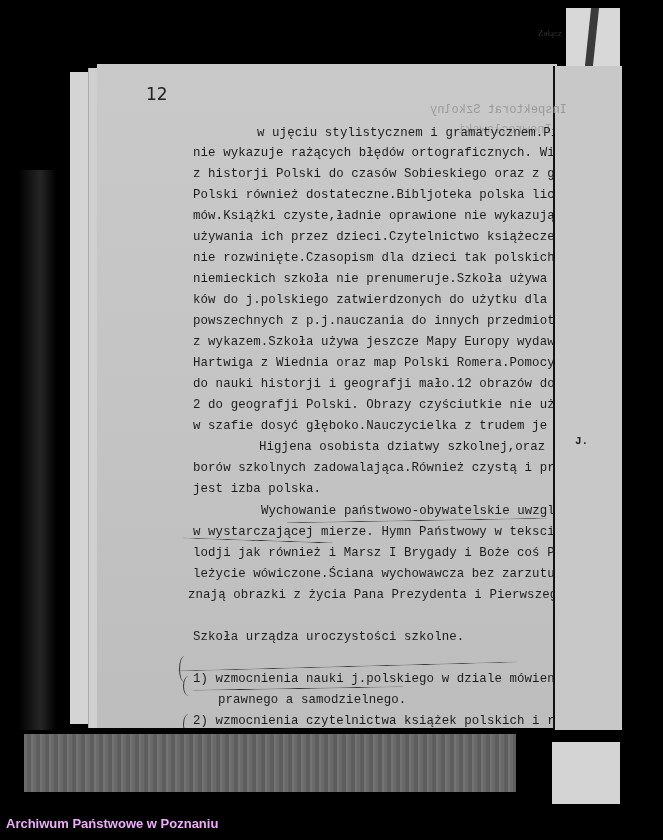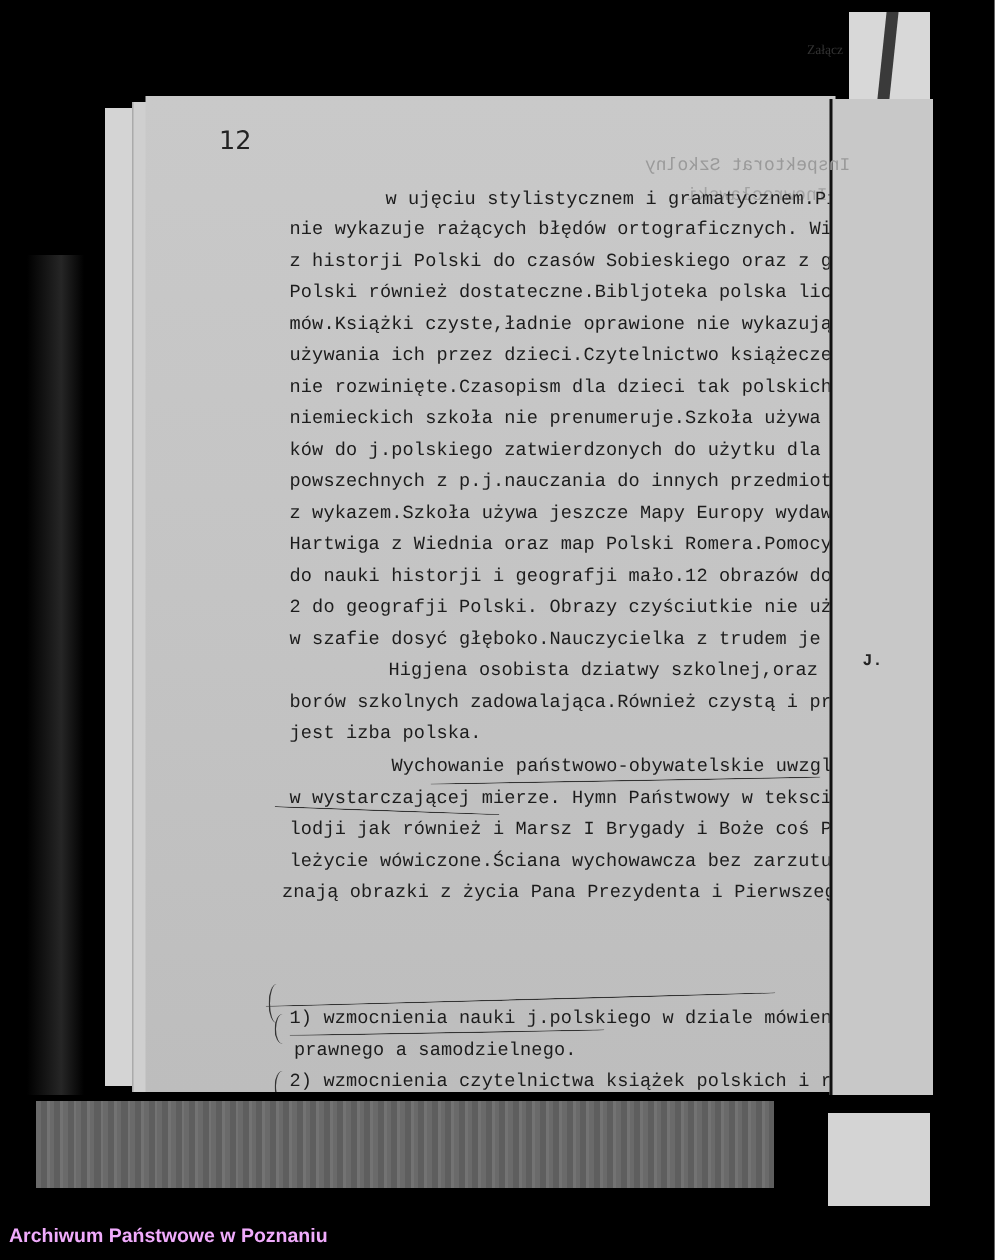--- a/index.html
+++ b/index.html
@@ -71,22 +71,23 @@
   <div class="line" style="left:96px;top:334px">2 do geografji Polski. Obrazy czyściutkie nie używane,leżą</div>
   <div class="line" style="left:96px;top:355px">w szafie dosyć głęboko.Nauczycielka z trudem je odszukała.</div>
   <div class="line" style="left:162px;top:376px">Higjena osobista dziatwy szkolnej,oraz jej przy-</div>
   <div class="line" style="left:96px;top:397px">borów szkolnych zadowalająca.Również czystą i przyjemną</div>
   <div class="line" style="left:96px;top:418px">jest izba polska.</div>
   <div class="line" style="left:164px;top:440px">Wychowanie państwowo-obywatelskie uwzględnione</div>
   <div class="line" style="left:96px;top:461px">w wystarczającej mierze. Hymn Państwowy w tekscie i me-</div>
   <div class="line" style="left:96px;top:482px">lodji jak również i Marsz I Brygady i Boże coś Polskę na-</div>
   <div class="line" style="left:96px;top:503px">leżycie wówiczone.Ściana wychowawcza bez zarzutu.Dzieci</div>
   <div class="line" style="left:91px;top:524px">znają obrazki z życia Pana Prezydenta i Pierwszego Marszałka</div>
+  <div class="line" style="left:96px;top:566px">Szkoła urządza uroczystości szkolne.</div>
   <div class="line" style="left:96px;top:608px">1) wzmocnienia nauki j.polskiego w dziale mówienia po-</div>
-  <div class="line" style="left:99px;top:629px">prawnego a samodzielnego.</div>
+  <div class="line" style="left:121px;top:629px">prawnego a samodzielnego.</div>
   <div class="line" style="left:96px;top:650px">2) wzmocnienia czytelnictwa książek polskich i rozbudowy</div>
 
   <div class="ul" style="left:190px;top:456px;width:260px;transform:rotate(-1deg)"></div>
   <div class="ul" style="left:86px;top:476px;width:150px;transform:rotate(2deg)"></div>
   <div class="ul" style="left:80px;top:602px;width:340px;transform:rotate(-1.5deg)"></div>
   <div class="ul" style="left:96px;top:624px;width:210px;transform:rotate(-1deg)"></div>
 
   <div class="bracket" style="left:82px;top:592px;width:10px;height:26px"></div>
   <div class="bracket" style="left:86px;top:612px;width:10px;height:20px"></div>
   <div class="bracket" style="left:86px;top:650px;width:10px;height:20px"></div>

